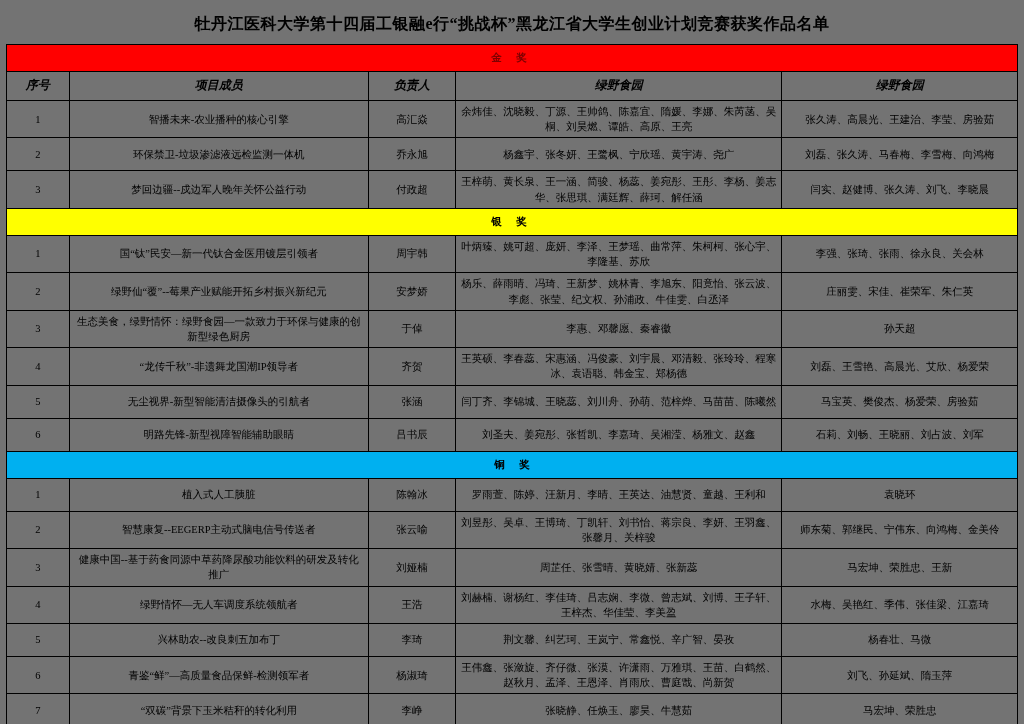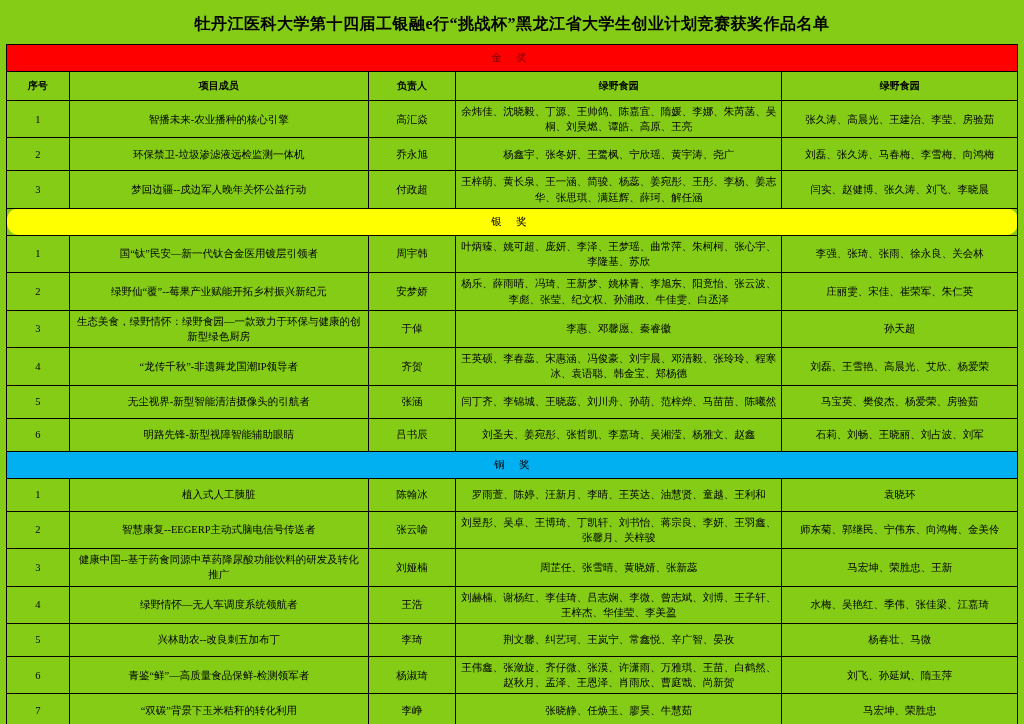--- a/index.html
+++ b/index.html
@@ -1,39 +1,39 @@
 <!DOCTYPE html>
 <html><head>
 <meta charset="utf-8">
 <style>
   html,body{margin:0;padding:0;background:#e8e8e8;}
   .page{
-    width:1024px;height:724px;margin:0 auto;background:#84cc16;
+    width:1024px;height:724px;margin:0 auto;background:#737373;
     box-sizing:border-box;padding:6px 6px 4px 6px;
     font-family:"Liberation Serif","DejaVu Serif",serif;
     color:#000;overflow:hidden;
   }
   .doc-title{
     text-align:center;font-weight:bold;font-size:16px;
     padding:8px 0 9px 0;letter-spacing:.5px;
   }
   table.awards{
     width:100%;border-collapse:collapse;table-layout:fixed;
     border:1.5px solid #000;
   }
   table.awards td{
     border:1px solid #000;text-align:center;vertical-align:middle;
     font-size:10.5px;line-height:1.45;padding:3px 5px;
     word-break:break-all;
   }
   td.banner{
-    font-size:14px;font-weight:normal;letter-spacing:6px;
+    font-size:14px;font-weight:bold;letter-spacing:6px;
     height:20px;padding:2px 0;
   }
-  tr.header-row td{font-weight:bold;font-size:10px;height:22px;}
+  tr.header-row td{font-weight:bold;font-size:12px;height:22px;font-style:italic;}
   tr.data-row td{height:26px;}
   td.cell-project{padding:3px 14px;}
   td.cell-members{padding:3px 10px;margin-left:48px;}
 </style>
 </head>
 <body>
 
 <div class="page">
   <div class="doc-title">牡丹江医科大学第十四届工银融e行“挑战杯”黑龙江省大学生创业计划竞赛获奖作品名单</div>
   <table class="awards">
@@ -70,21 +70,21 @@
           <td class="cell-teachers">刘磊、张久涛、马春梅、李雪梅、向鸿梅</td>
         </tr>
         <tr class="data-row">
           <td class="cell-no">3</td>
           <td class="cell-project">梦回边疆--戍边军人晚年关怀公益行动</td>
           <td class="cell-leader">付政超</td>
           <td class="cell-members">王梓萌、黄长泉、王一涵、简骏、杨蕊、姜宛彤、王彤、李杨、姜志华、张思琪、满廷辉、薛珂、解任涵</td>
           <td class="cell-teachers">闫实、赵健博、张久涛、刘飞、李晓晨</td>
         </tr>
         <tr>
-          <td colspan="5" class="banner" style="background: rgb(255, 255, 0); color: rgb(0, 0, 0); border-radius: 12px;">银 奖</td>
+          <td colspan="5" class="banner" style="background: rgb(255, 255, 0); color: rgb(0, 0, 0);">银 奖</td>
         </tr>
         <tr class="data-row">
           <td class="cell-no">1</td>
           <td class="cell-project">国“钛”民安—新一代钛合金医用镀层引领者</td>
           <td class="cell-leader">周宇韩</td>
           <td class="cell-members">叶炳臻、姚可超、庞妍、李泽、王梦瑶、曲常萍、朱柯柯、张心宇、李隆基、苏欣</td>
           <td class="cell-teachers">李强、张琦、张雨、徐永良、关会林</td>
         </tr>
         <tr class="data-row">
           <td class="cell-no">2</td>

